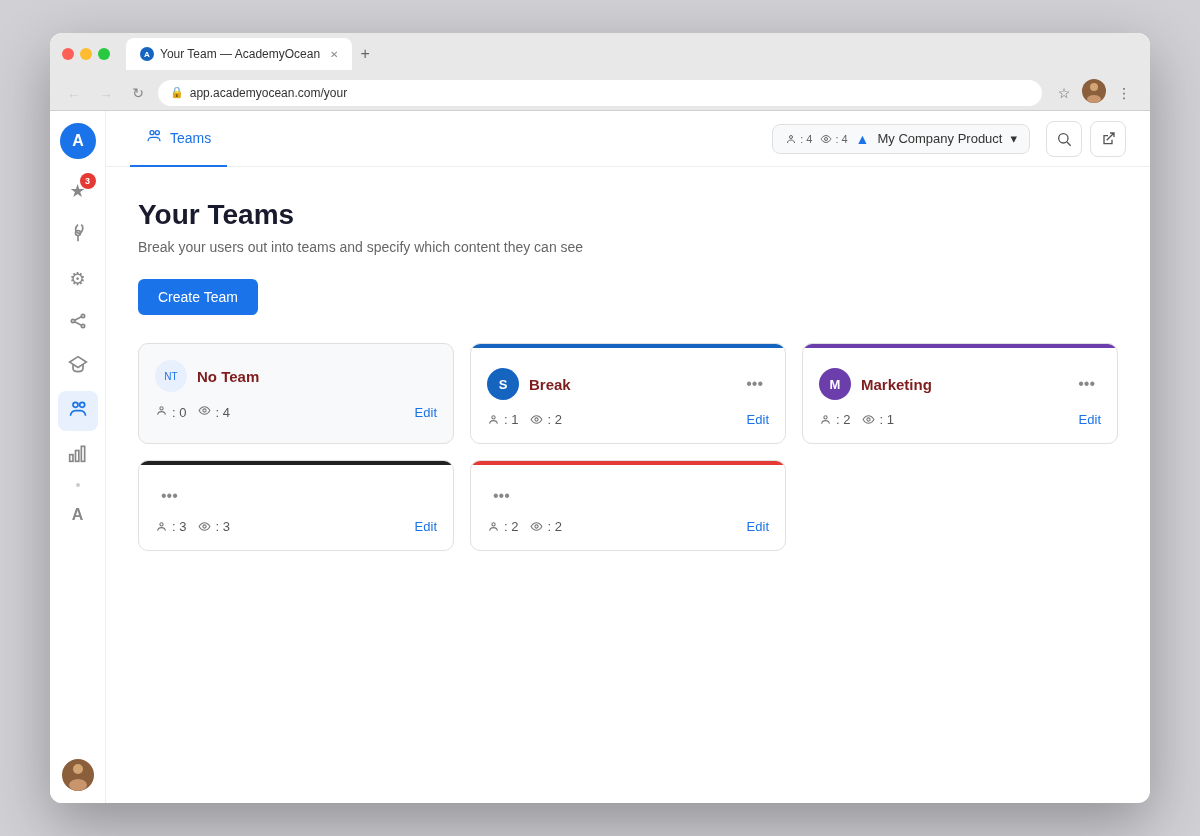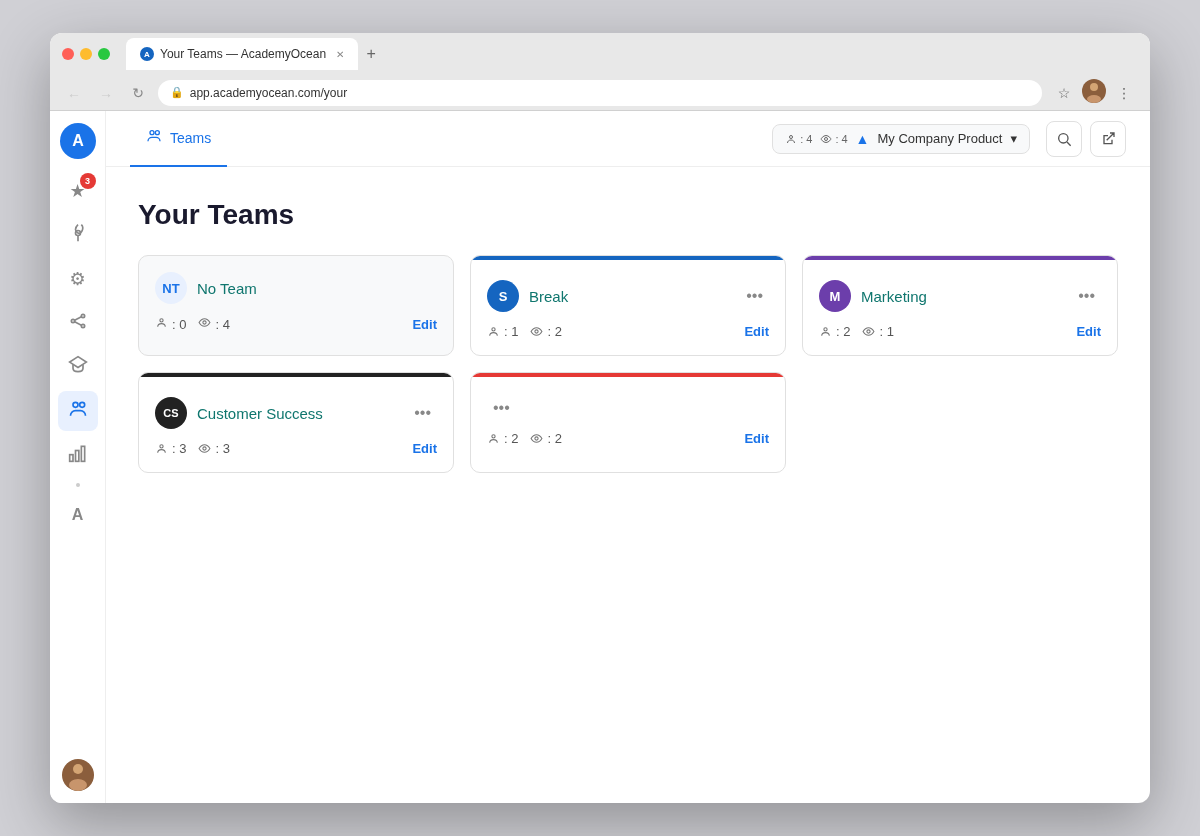--- a/index.html
+++ b/index.html
@@ -164,21 +164,21 @@
     .page-content {
       flex: 1;
       overflow-y: auto;
       padding: 32px 32px;
     }
 
     .page-title {
       font-size: 28px;
       font-weight: 700;
       color: #1a1a2e;
-      margin-bottom: 24px;
+      margin-bottom: 8px;
     }
     .page-subtitle {
       font-size: 14px;
       color: #666;
       margin-bottom: 24px;
     }
 
     .create-btn {
       background: #1a73e8;
       color: white;
@@ -231,22 +231,22 @@
       display: flex;
       align-items: center;
       justify-content: center;
       font-size: 13px;
       font-weight: bold;
       color: white;
       flex-shrink: 0;
     }
     .team-name {
       font-size: 15px;
-      font-weight: 400;
-      color: #0f766e;
+      font-weight: 700;
+      color: #7f1d1d;
     }
     .team-menu-btn {
       background: none;
       border: none;
       cursor: pointer;
       color: #888;
       font-size: 16px;
       padding: 2px 6px;
       border-radius: 4px;
     }
@@ -265,56 +265,56 @@
     }
     .team-stat {
       display: flex;
       align-items: center;
       gap: 4px;
     }
     .team-stat-icon { font-size: 13px; color: #777; }
     .edit-link {
       color: #1a73e8;
       font-size: 13px;
-      font-weight: 700;
+      font-weight: 400;
       cursor: pointer;
       text-decoration: none;
     }
 
     
     .nt-avatar {
       width: 32px;
       height: 32px;
       border-radius: 50%;
       background: #e8f0fe;
       color: #1a73e8;
       display: flex;
       align-items: center;
       justify-content: center;
-      font-size: 13px;
-      font-weight: bold;
+      font-size: 10px;
+      font-weight: normal;
     }
   </style>
 </head>
 <body>
 
 <div class="browser-window">
 
   <div class="chrome-bar">
     <div class="traffic-lights">
       <div class="tl tl-red"></div>
       <div class="tl tl-yellow"></div>
       <div class="tl tl-green"></div>
     </div>
     <div class="tab-bar">
       <div class="tab">
         <div class="tab-favicon">
           <span>A</span>
         </div>
-        <span>Your Teams — AcademyOcean</span>
+        <span>Your Team — AcademyOcean</span>
         <span class="tab-close">✕</span>
       </div>
       <button class="add-tab">+</button>
     </div>
   </div>
 
   <div class="address-bar-row">
     <button class="nav-btn disabled">←</button>
     <button class="nav-btn disabled">→</button>
     <button class="nav-btn">↻</button>
@@ -471,21 +471,23 @@
           <button class="icon-btn">
             <svg width="16" height="16" viewBox="0 0 24 24" fill="none" stroke="#555" stroke-width="2">
               <path d="M18 13v6H6V7h6M15 3h6v6M10 14L21 3"></path>
             </svg>
           </button>
         </div>
       </div>
 
       <div class="page-content">
         <h1 class="page-title">Your Teams</h1>
-
+        <p class="page-subtitle">Break your users out into teams and specify which content they can see</p>
+
+        <button class="create-btn">Create Team</button>
 
         <div class="teams-grid">
 
           <div class="team-card" style="background:#f8f9fa;">
             <div class="team-card-header">
               <div class="team-card-title-area">
                 <div class="nt-avatar">NT</div>
                 <span class="team-name">No Team</span>
               </div>
             </div>
@@ -570,24 +572,20 @@
                   <span>: <span>1</span></span>
                 </div>
               </div>
               <a class="edit-link">Edit</a>
             </div>
           </div>
 
           <div class="team-card">
             <div class="team-card-top-bar" style="background:#222;"></div>
             <div class="team-card-header" style="margin-top:8px;">
-              <div class="team-card-title-area">
-                <div class="team-avatar" style="background:#222; font-size:11px;">CS</div>
-                <span class="team-name">Customer Success</span>
-              </div>
               <button class="team-menu-btn">•••</button>
             </div>
             <div class="team-card-footer">
               <div class="team-stats">
                 <div class="team-stat">
                   <svg width="13" height="13" viewBox="0 0 24 24" fill="none" stroke="#777" stroke-width="2">
                     <circle cx="12" cy="8" r="3"></circle>
                     <path d="M5 20c0-3.3 2.7-6 7-6s7 2.7 7 6"></path>
                   </svg>
                   <span>: <span>3</span></span>

